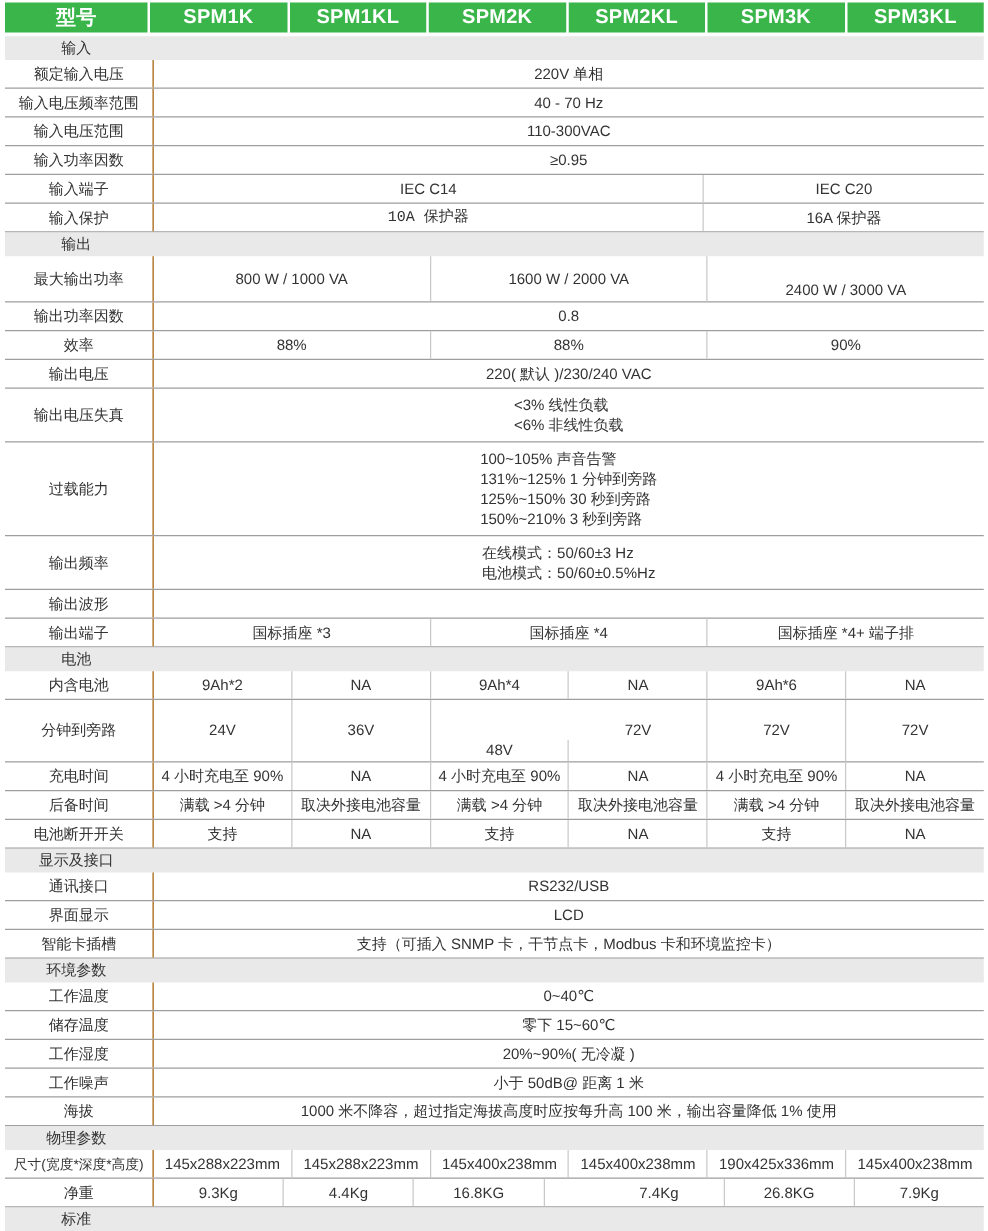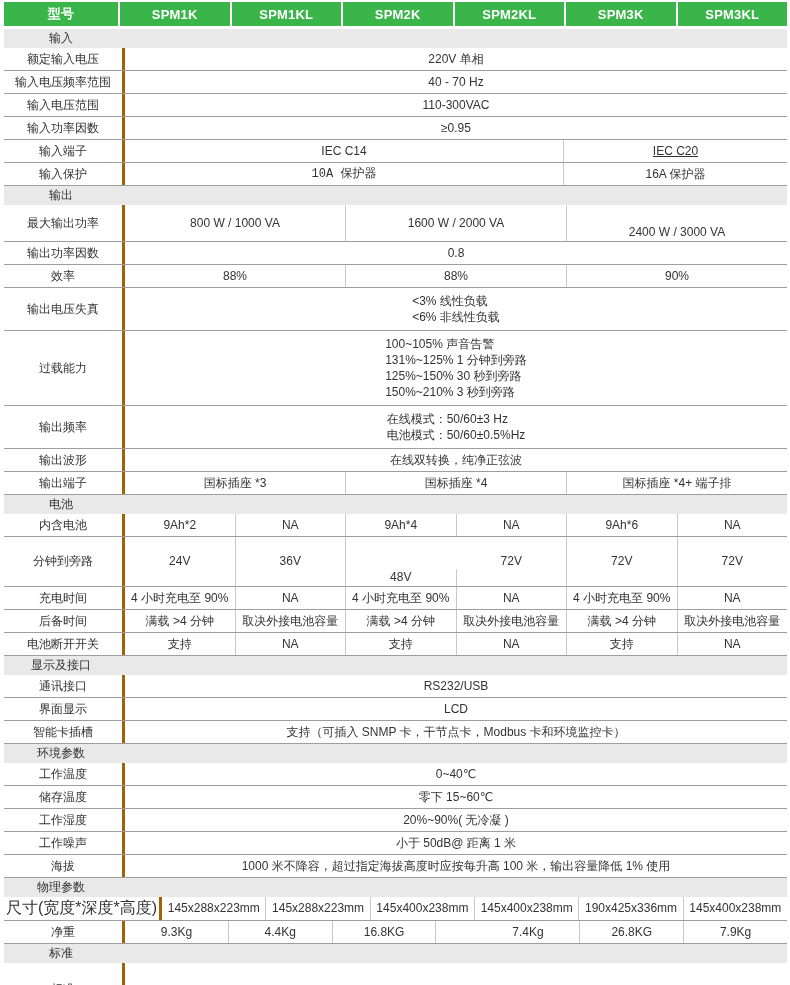--- a/index.html
+++ b/index.html
@@ -7,37 +7,37 @@
     width:790px; height:985px; background:#ffffff;
     font-family:"Liberation Sans","DejaVu Sans",sans-serif;
     font-size:12px; color:#333333; overflow:hidden;
   }
   .wrap { padding:2px 3px 0 4px; }
 
   .header-row { display:flex; gap:2px; margin-bottom:3px; }
   .hcell {
     background:#3ab54a; color:#ffffff; font-weight:bold;
     height:24px; display:flex; align-items:center; justify-content:center;
-    font-size:13px; letter-spacing:0.2px;
+    font-size:16px; letter-spacing:0.2px;
   }
   .hlabel { flex:0 0 114px; }
   .hmodel { flex:1 0 0; }
 
   .section-row {
     background:#e9e9e9; height:19px; display:flex; align-items:center;
   }
   .section-title { flex:0 0 114px; text-align:center; }
 
   .row {
     display:flex; align-items:stretch;
     border-bottom:1px solid #9e9e9e; min-height:22px;
   }
   .label-cell {
     flex:0 0 114px; display:flex; align-items:center; justify-content:center;
-    text-align:center; border-right:3px solid #a16207;
+    text-align:center; border-right:1px solid #a16207;
     padding:1px 2px; white-space:nowrap;
   }
   .data-cell {
     flex:1 0 0; display:flex; align-items:center; justify-content:center;
     text-align:center; padding:1px 4px; border-right:1px solid #c9c9c9;
     line-height:15px;
   }
   .data-cell:last-child { border-right:none; }
   .lines { text-align:left; line-height:16px; padding:4px 0; }
 </style>
@@ -72,21 +72,21 @@
         <div class="label-cell">输入电压范围</div>
         <div class="data-cell" style="flex: 6 0 0px;">110-300VAC</div>
       </div>
       <div class="row">
         <div class="label-cell">输入功率因数</div>
         <div class="data-cell" style="flex: 6 0 0px;">≥0.95</div>
       </div>
       <div class="row">
         <div class="label-cell">输入端子</div>
         <div class="data-cell" style="flex: 4 0 0px;">IEC C14</div>
-        <div class="data-cell" style="flex: 2 0 0px; text-decoration: underline;">IEC C20</div>
+        <div class="data-cell" style="flex: 2 0 0px;">IEC C20</div>
       </div>
       <div class="row">
         <div class="label-cell">输入保护</div>
         <div class="data-cell" style="flex: 4 0 0px; font-family: Liberation Mono, monospace;">10A 保护器</div>
         <div class="data-cell" style="flex: 2 0 0px;">16A 保护器</div>
       </div>
       <div class="section-row">
         <div class="section-title">输出</div>
       </div>
       <div class="row">
@@ -97,20 +97,24 @@
       </div>
       <div class="row">
         <div class="label-cell">输出功率因数</div>
         <div class="data-cell" style="flex: 6 0 0px;">0.8</div>
       </div>
       <div class="row">
         <div class="label-cell">效率</div>
         <div class="data-cell" style="flex: 2 0 0px;">88%</div>
         <div class="data-cell" style="flex: 2 0 0px;">88%</div>
         <div class="data-cell" style="flex: 2 0 0px;">90%</div>
+      </div>
+      <div class="row">
+        <div class="label-cell">输出电压</div>
+        <div class="data-cell" style="flex: 6 0 0px;">220( 默认 )/230/240 VAC</div>
       </div>
       <div class="row">
         <div class="label-cell">输出电压失真</div>
         <div class="data-cell" style="flex: 6 0 0px;">
           <div class="lines">
             <div class="">&lt;3%  线性负载</div>
             <div class="">&lt;6%  非线性负载</div>
           </div>
         </div>
       </div>
@@ -129,21 +133,20 @@
         <div class="label-cell">输出频率</div>
         <div class="data-cell" style="flex: 6 0 0px;">
           <div class="lines">
             <div class="">在线模式：50/60±3 Hz</div>
             <div class="">电池模式：50/60±0.5%Hz</div>
           </div>
         </div>
       </div>
       <div class="row">
         <div class="label-cell">输出波形</div>
-        <div class="data-cell" style="flex: 6 0 0px;">在线双转换，纯净正弦波</div>
       </div>
       <div class="row">
         <div class="label-cell">输出端子</div>
         <div class="data-cell" style="flex: 2 0 0px;">国标插座 *3</div>
         <div class="data-cell" style="flex: 2 0 0px;">国标插座 *4</div>
         <div class="data-cell" style="flex: 2 0 0px;">国标插座 *4+ 端子排</div>
       </div>
       <div class="section-row">
         <div class="section-title">电池</div>
       </div>
@@ -227,21 +230,21 @@
         <div class="data-cell" style="flex: 6 0 0px;">小于 50dB@ 距离 1 米</div>
       </div>
       <div class="row">
         <div class="label-cell">海拔</div>
         <div class="data-cell" style="flex: 6 0 0px;">1000 米不降容，超过指定海拔高度时应按每升高 100 米，输出容量降低 1% 使用</div>
       </div>
       <div class="section-row">
         <div class="section-title">物理参数</div>
       </div>
       <div class="row">
-        <div class="label-cell" style="font-size: 16px;">尺寸(宽度*深度*高度)</div>
+        <div class="label-cell" style="font-size: 11px;">尺寸(宽度*深度*高度)</div>
         <div class="data-cell" style="flex: 1 0 0px;">145x288x223mm</div>
         <div class="data-cell" style="flex: 1 0 0px;">145x288x223mm</div>
         <div class="data-cell" style="flex: 1 0 0px;">145x400x238mm</div>
         <div class="data-cell" style="flex: 1 0 0px;">145x400x238mm</div>
         <div class="data-cell" style="flex: 1 0 0px;">190x425x336mm</div>
         <div class="data-cell" style="flex: 1 0 0px;">145x400x238mm</div>
       </div>
       <div class="row">
         <div class="label-cell">净重</div>
         <div class="data-cell" style="flex: 1 0 0px;">9.3Kg</div>

